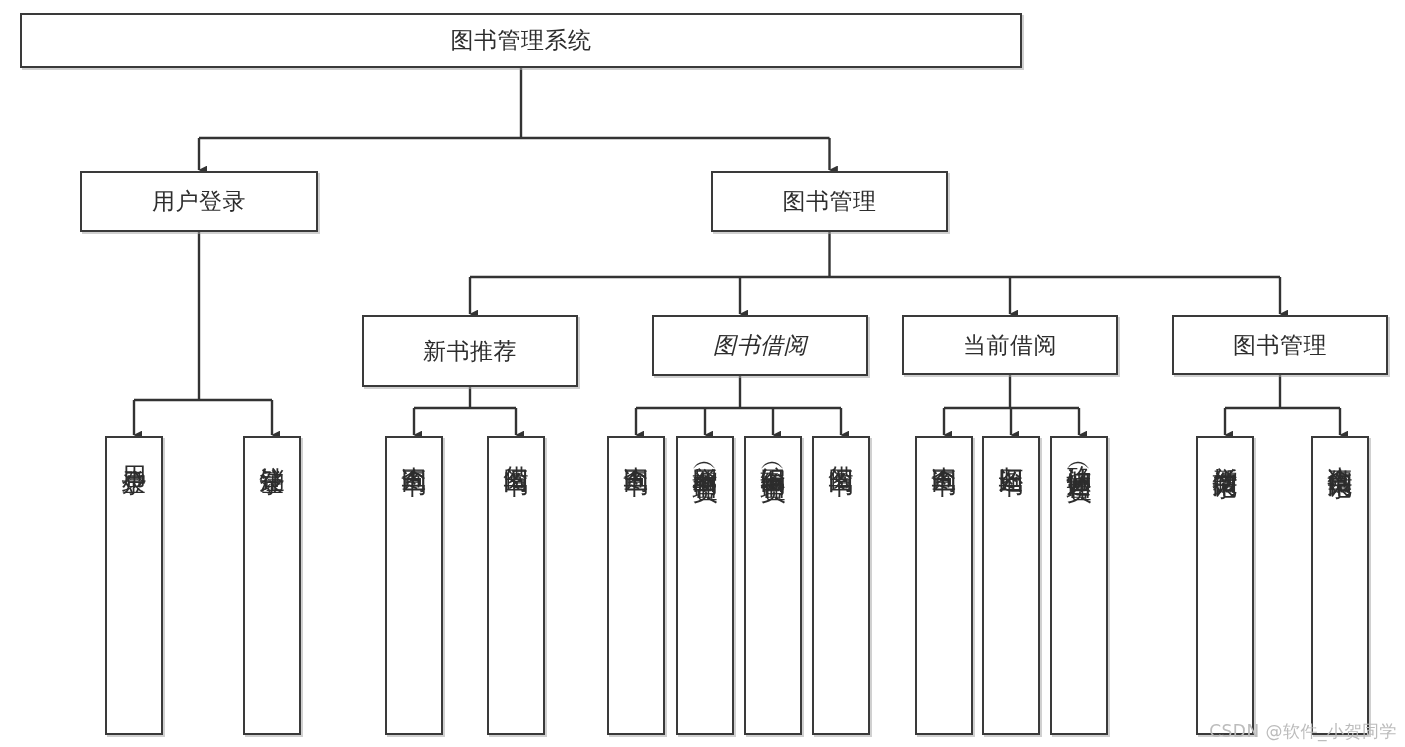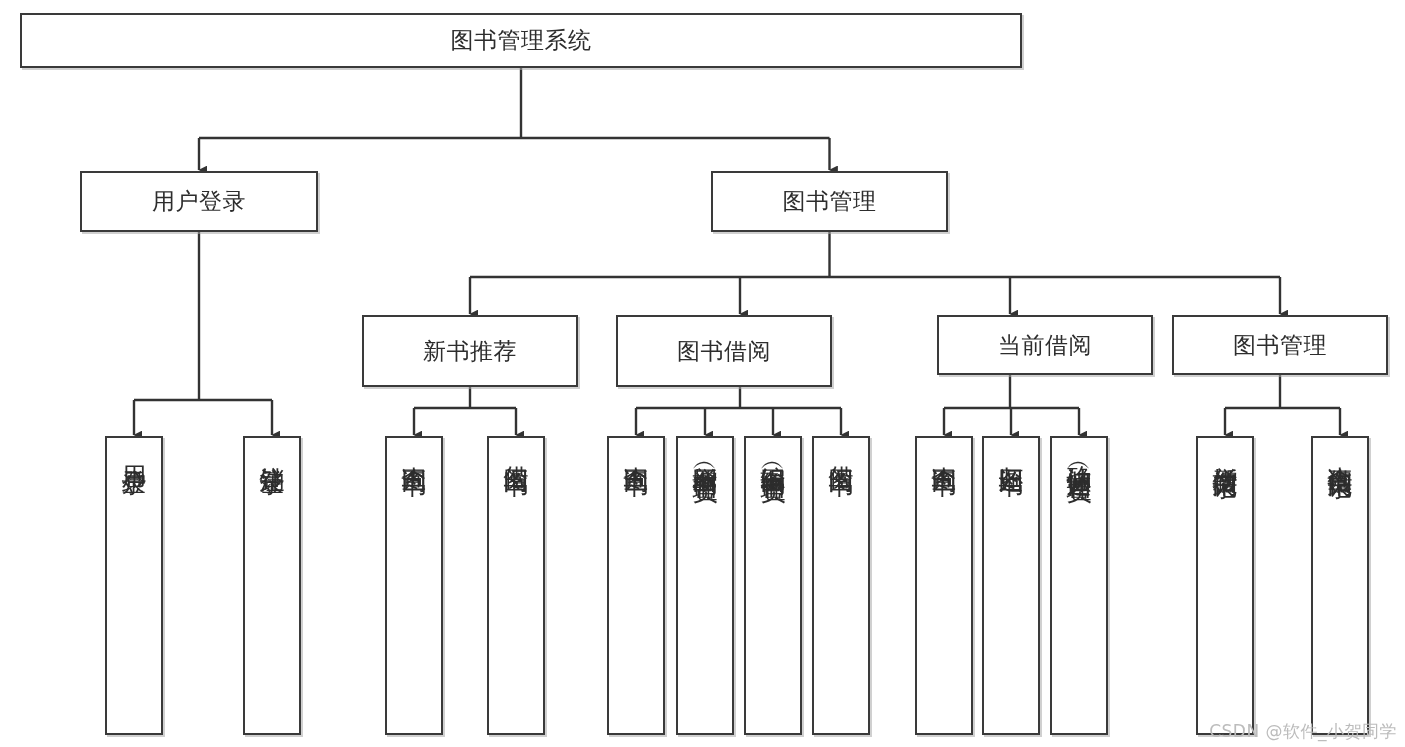--- a/index.html
+++ b/index.html
@@ -123,24 +123,24 @@
       </div>
       <div class="node horiz" style="left: 80px; top: 171px; width: 238px; height: 61px;">
         <div class="label">用户登录</div>
       </div>
       <div class="node horiz" style="left: 711px; top: 171px; width: 237px; height: 61px;">
         <div class="label">图书管理</div>
       </div>
       <div class="node horiz" style="left: 362px; top: 315px; width: 216px; height: 72px;">
         <div class="label">新书推荐</div>
       </div>
-      <div class="node horiz" style="left: 616px; top: 315px; width: 216px; height: 72px;">
+      <div class="node horiz" style="left: 652px; top: 315px; width: 216px; height: 61px; font-style: italic;">
         <div class="label">图书借阅</div>
       </div>
-      <div class="node horiz" style="left: 902px; top: 315px; width: 216px; height: 60px; margin-left: 35px;">
+      <div class="node horiz" style="left: 902px; top: 315px; width: 216px; height: 60px;">
         <div class="label">当前借阅</div>
       </div>
       <div class="node horiz" style="left: 1172px; top: 315px; width: 216px; height: 60px;">
         <div class="label">图书管理</div>
       </div>
       <div class="node vert" style="left: 105px; top: 436px; width: 58px; height: 299px;">
         <div class="label">用户登录</div>
       </div>
       <div class="node vert" style="left: 243px; top: 436px; width: 58px; height: 299px;">
         <div class="label">注销登录</div>

